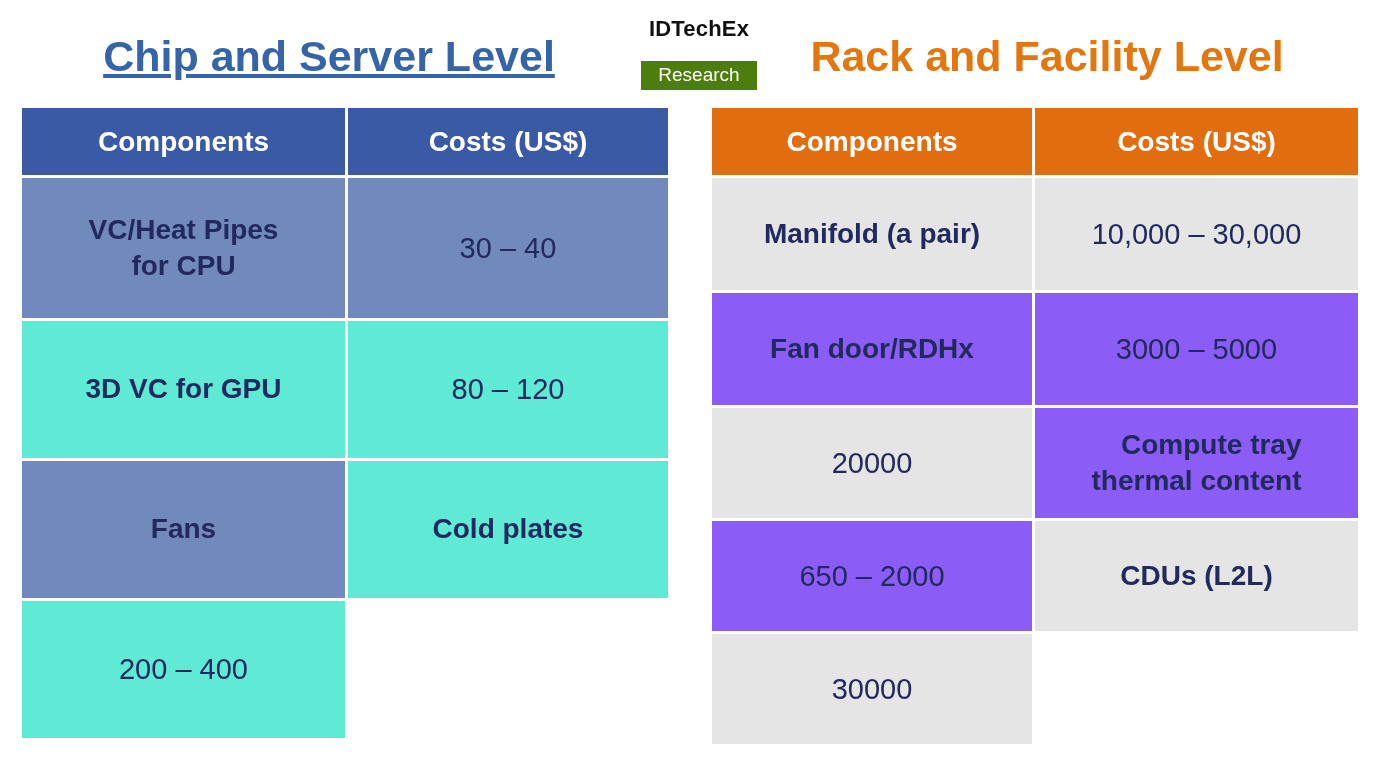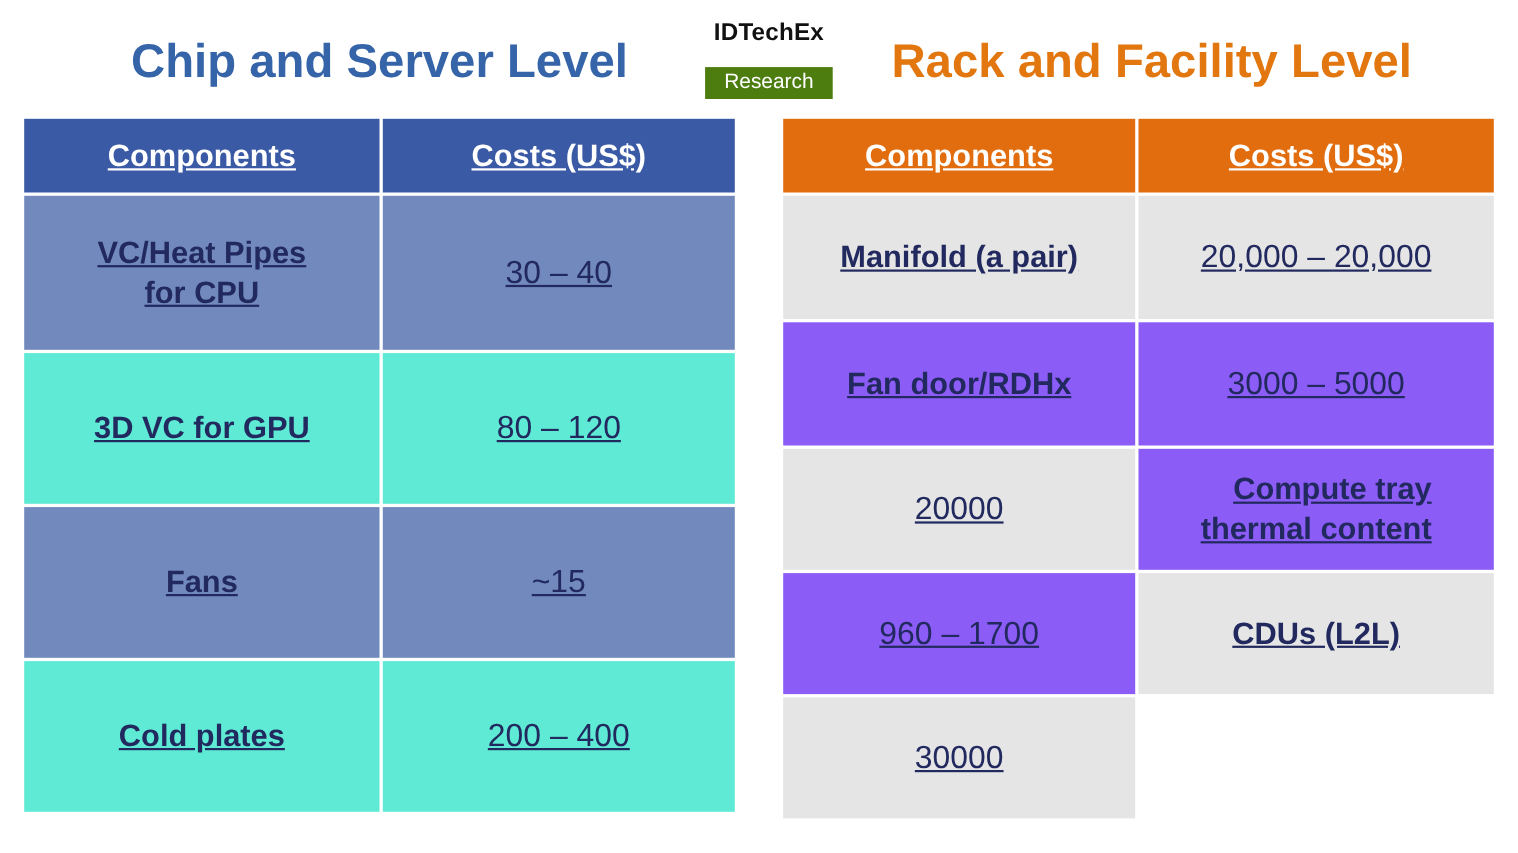--- a/index.html
+++ b/index.html
@@ -3,39 +3,39 @@
 <meta charset="utf-8">
 <style>
   * { margin:0; padding:0; box-sizing:border-box; }
   html,body { width:1380px; height:775px; background:#ffffff; overflow:hidden;
               font-family:"Liberation Sans", sans-serif; }
   .slide { position:relative; width:1380px; height:775px; background:#ffffff; }
 
   
   .title { position:absolute; top:33px; width:646px; text-align:center;
            font-size:43px; font-weight:700; line-height:1.1; }
-  .title-left  { left:22px;  color:#3564A8; }
+  .title-left  { left:6px;  color:#3564A8;text-decoration:underline; }
   .title-right { left:724px; color:#E2760F; }
 
   
   .logo { position:absolute; left:641px; top:16px; width:116px; text-align:center; }
   .logo-brand { font-size:22px; font-weight:700; color:#111111; letter-spacing:0.2px; }
   .logo-sub   { margin-top:19px; background:#4d7c0f; color:#ffffff; font-size:19px;
                 padding:3px 4px 4px; }
 
   
   .cost-table { position:absolute; top:108px; width:646px; display:grid; gap:3px;
                 background:#ffffff; }
   .table-left  { left:22px;  grid-template-columns:323px 320px;
                  grid-template-rows:67px 140px 137px 137px 137px; }
   .table-right { left:712px; grid-template-columns:320px 323px;
                  grid-template-rows:67px 112px 112px 110px 110px 110px; }
 
   .cell { display:flex; align-items:center; justify-content:center;
-          text-align:center; padding:16px 10px;text-decoration:underline; }
+          text-align:center; padding:16px 10px; }
   .th   { color:#ffffff; font-weight:700; font-size:28px; }
   .th-blue   { background:#3A5AA5; }
   .th-orange { background:#E26D0E; }
 
   .comp { color:#21295E; font-weight:700; font-size:28px; white-space:pre-line;
           line-height:1.3; }
   .cost { color:#21295E; font-weight:400; font-size:29px; }
 
   .b-med   { background:#7289BE; }
   .b-light { background:#5eead4; }
@@ -61,39 +61,38 @@
     <div class="cell th th-blue">Costs (US$)</div>
 
     <div class="cell comp b-med">VC/Heat Pipes
 for CPU</div>
     <div class="cell cost b-med">30 – 40</div>
 
     <div class="cell comp b-light">3D VC for GPU</div>
     <div class="cell cost b-light">80 – 120</div>
 
     <div class="cell comp b-med">Fans</div>
-    <div class="cell cost b-med">~15</div>
 
     <div class="cell comp b-light">Cold plates</div>
     <div class="cell cost b-light">200 – 400</div>
   </div>
 
   <div class="cost-table table-right">
     <div class="cell th th-orange">Components</div>
     <div class="cell th th-orange">Costs (US$)</div>
 
     <div class="cell comp o-med">Manifold (a pair)</div>
-    <div class="cell cost o-med">20,000 – 20,000</div>
+    <div class="cell cost o-med">10,000 – 30,000</div>
 
     <div class="cell comp o-light">Fan door/RDHx</div>
     <div class="cell cost o-light">3000 – 5000</div>
 
     <div class="cell cost o-med">20000</div>
 
     <div class="cell comp o-light">Compute tray
 thermal content</div>
-    <div class="cell cost o-light">960 – 1700</div>
+    <div class="cell cost o-light">650 – 2000</div>
 
     <div class="cell comp o-med">CDUs (L2L)</div>
     <div class="cell cost o-med">30000</div>
   </div>
 
 </div>
 
 </body></html>

